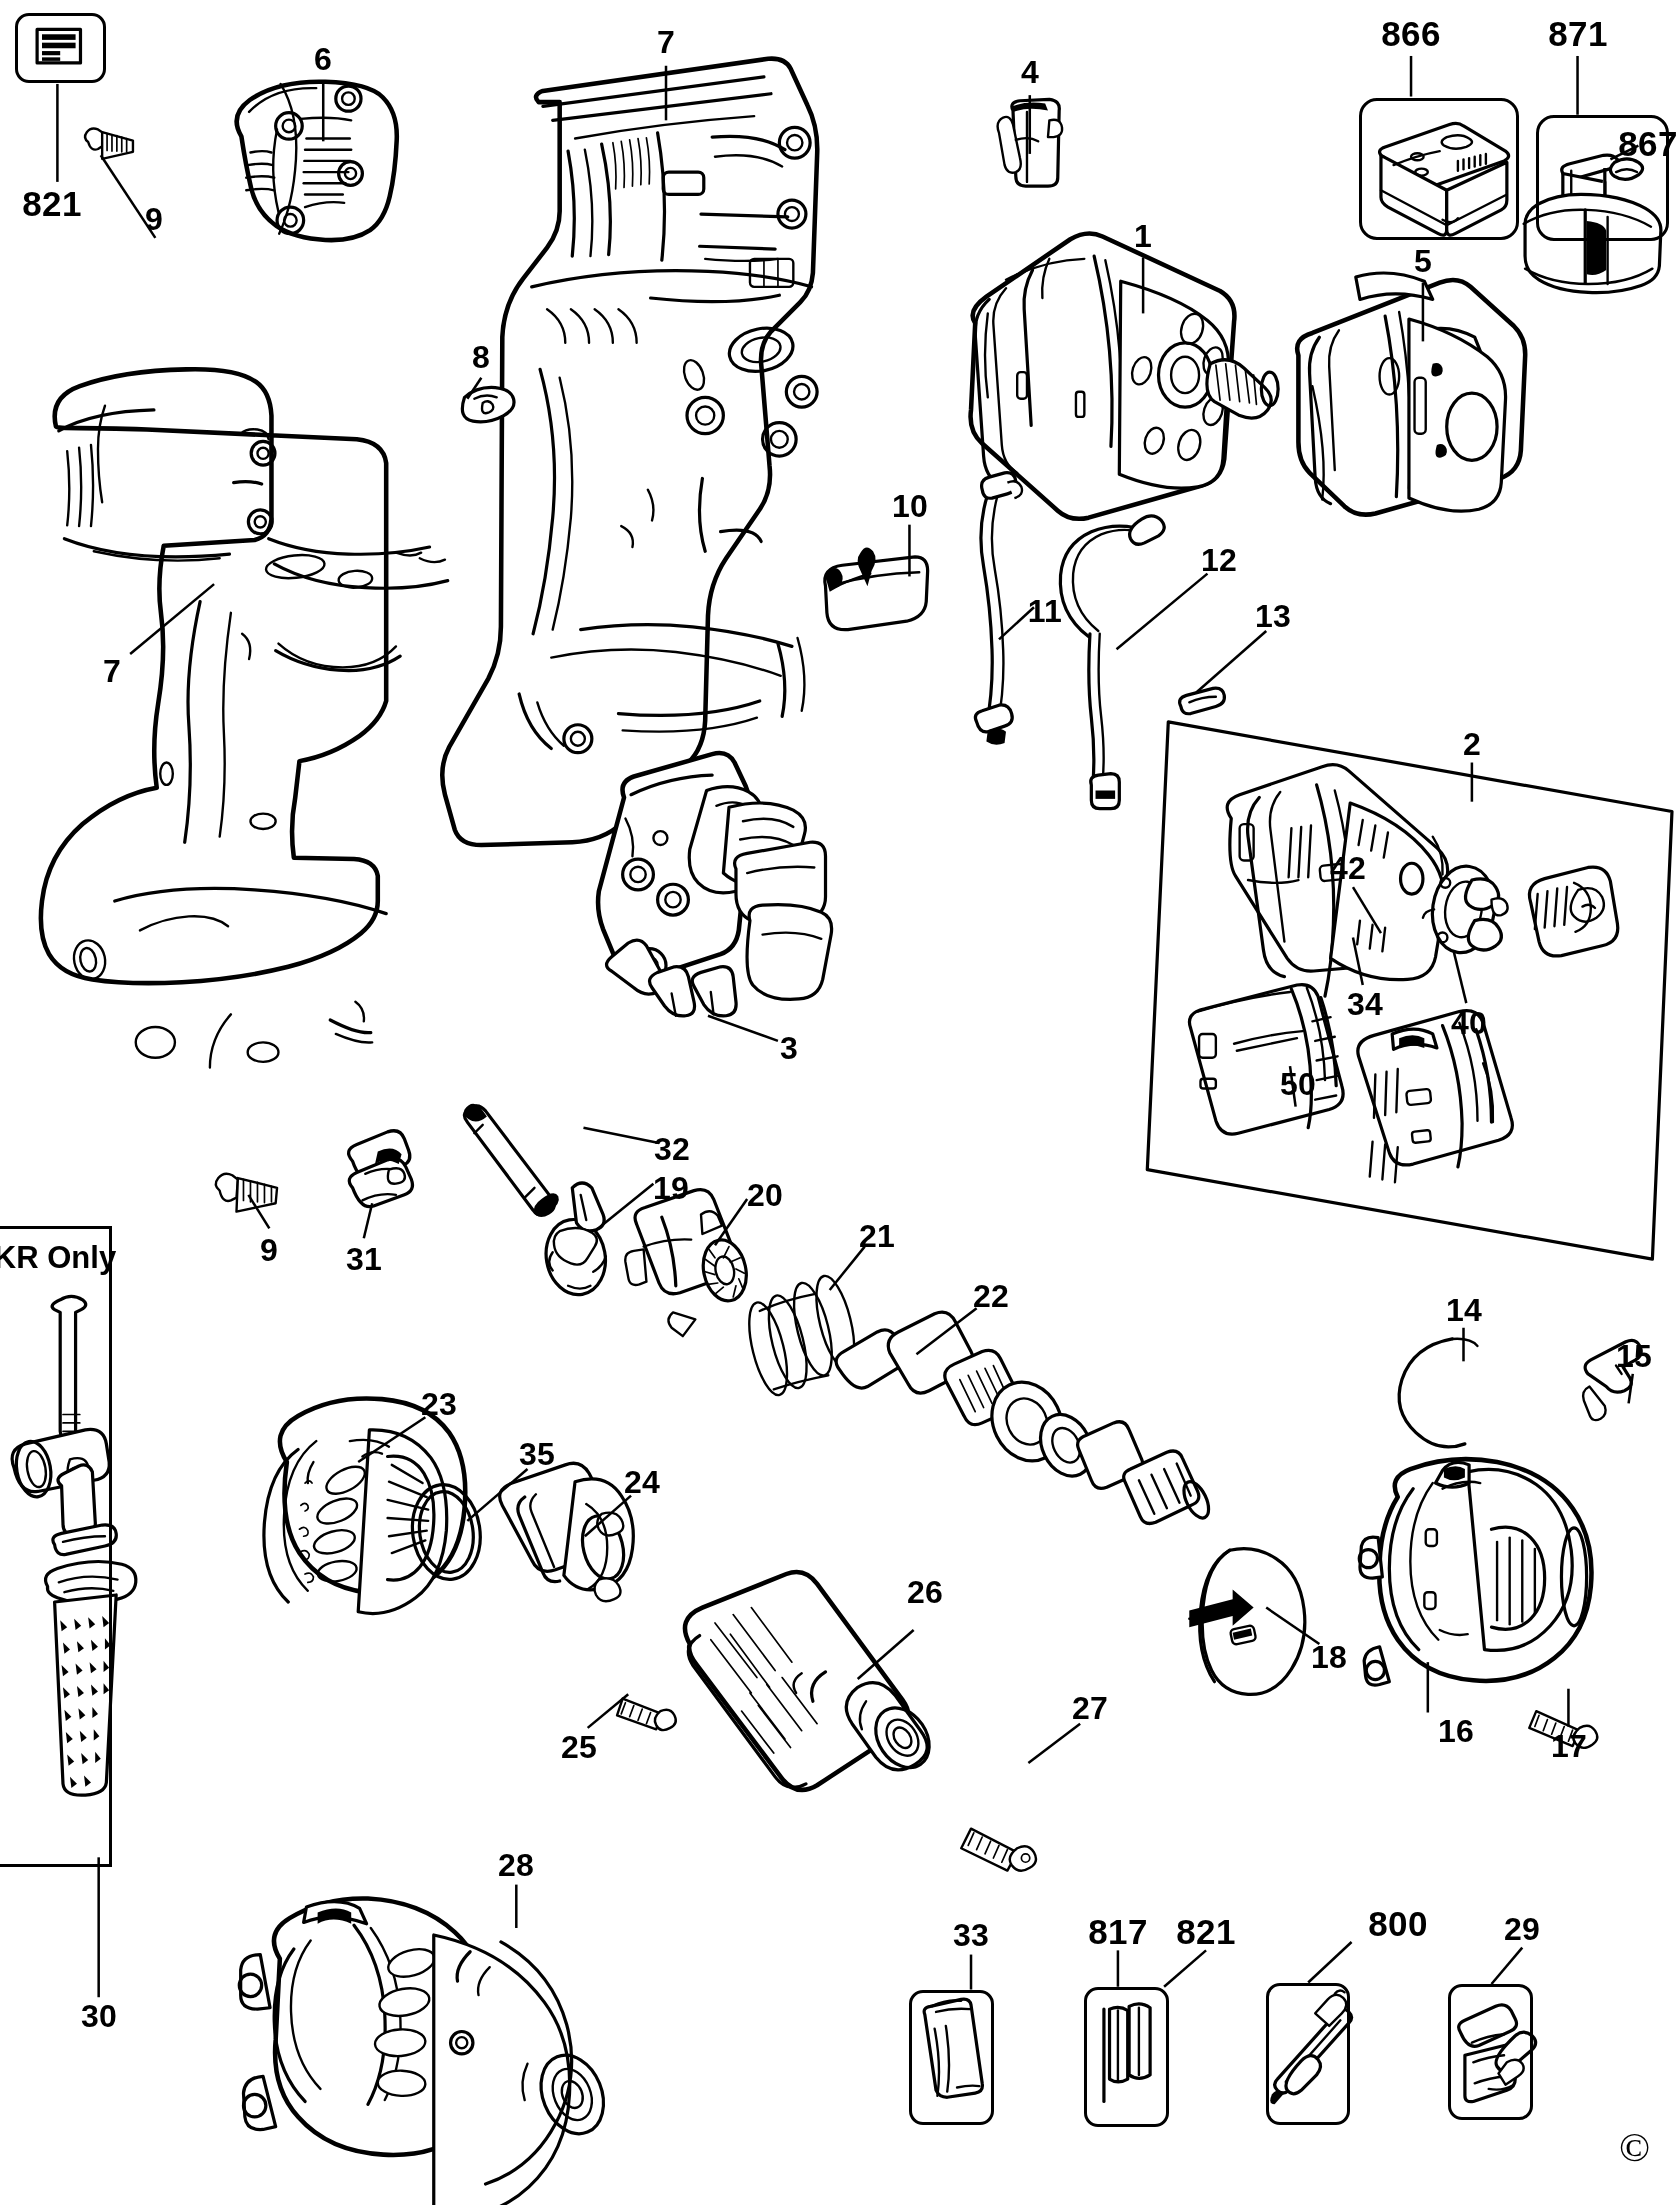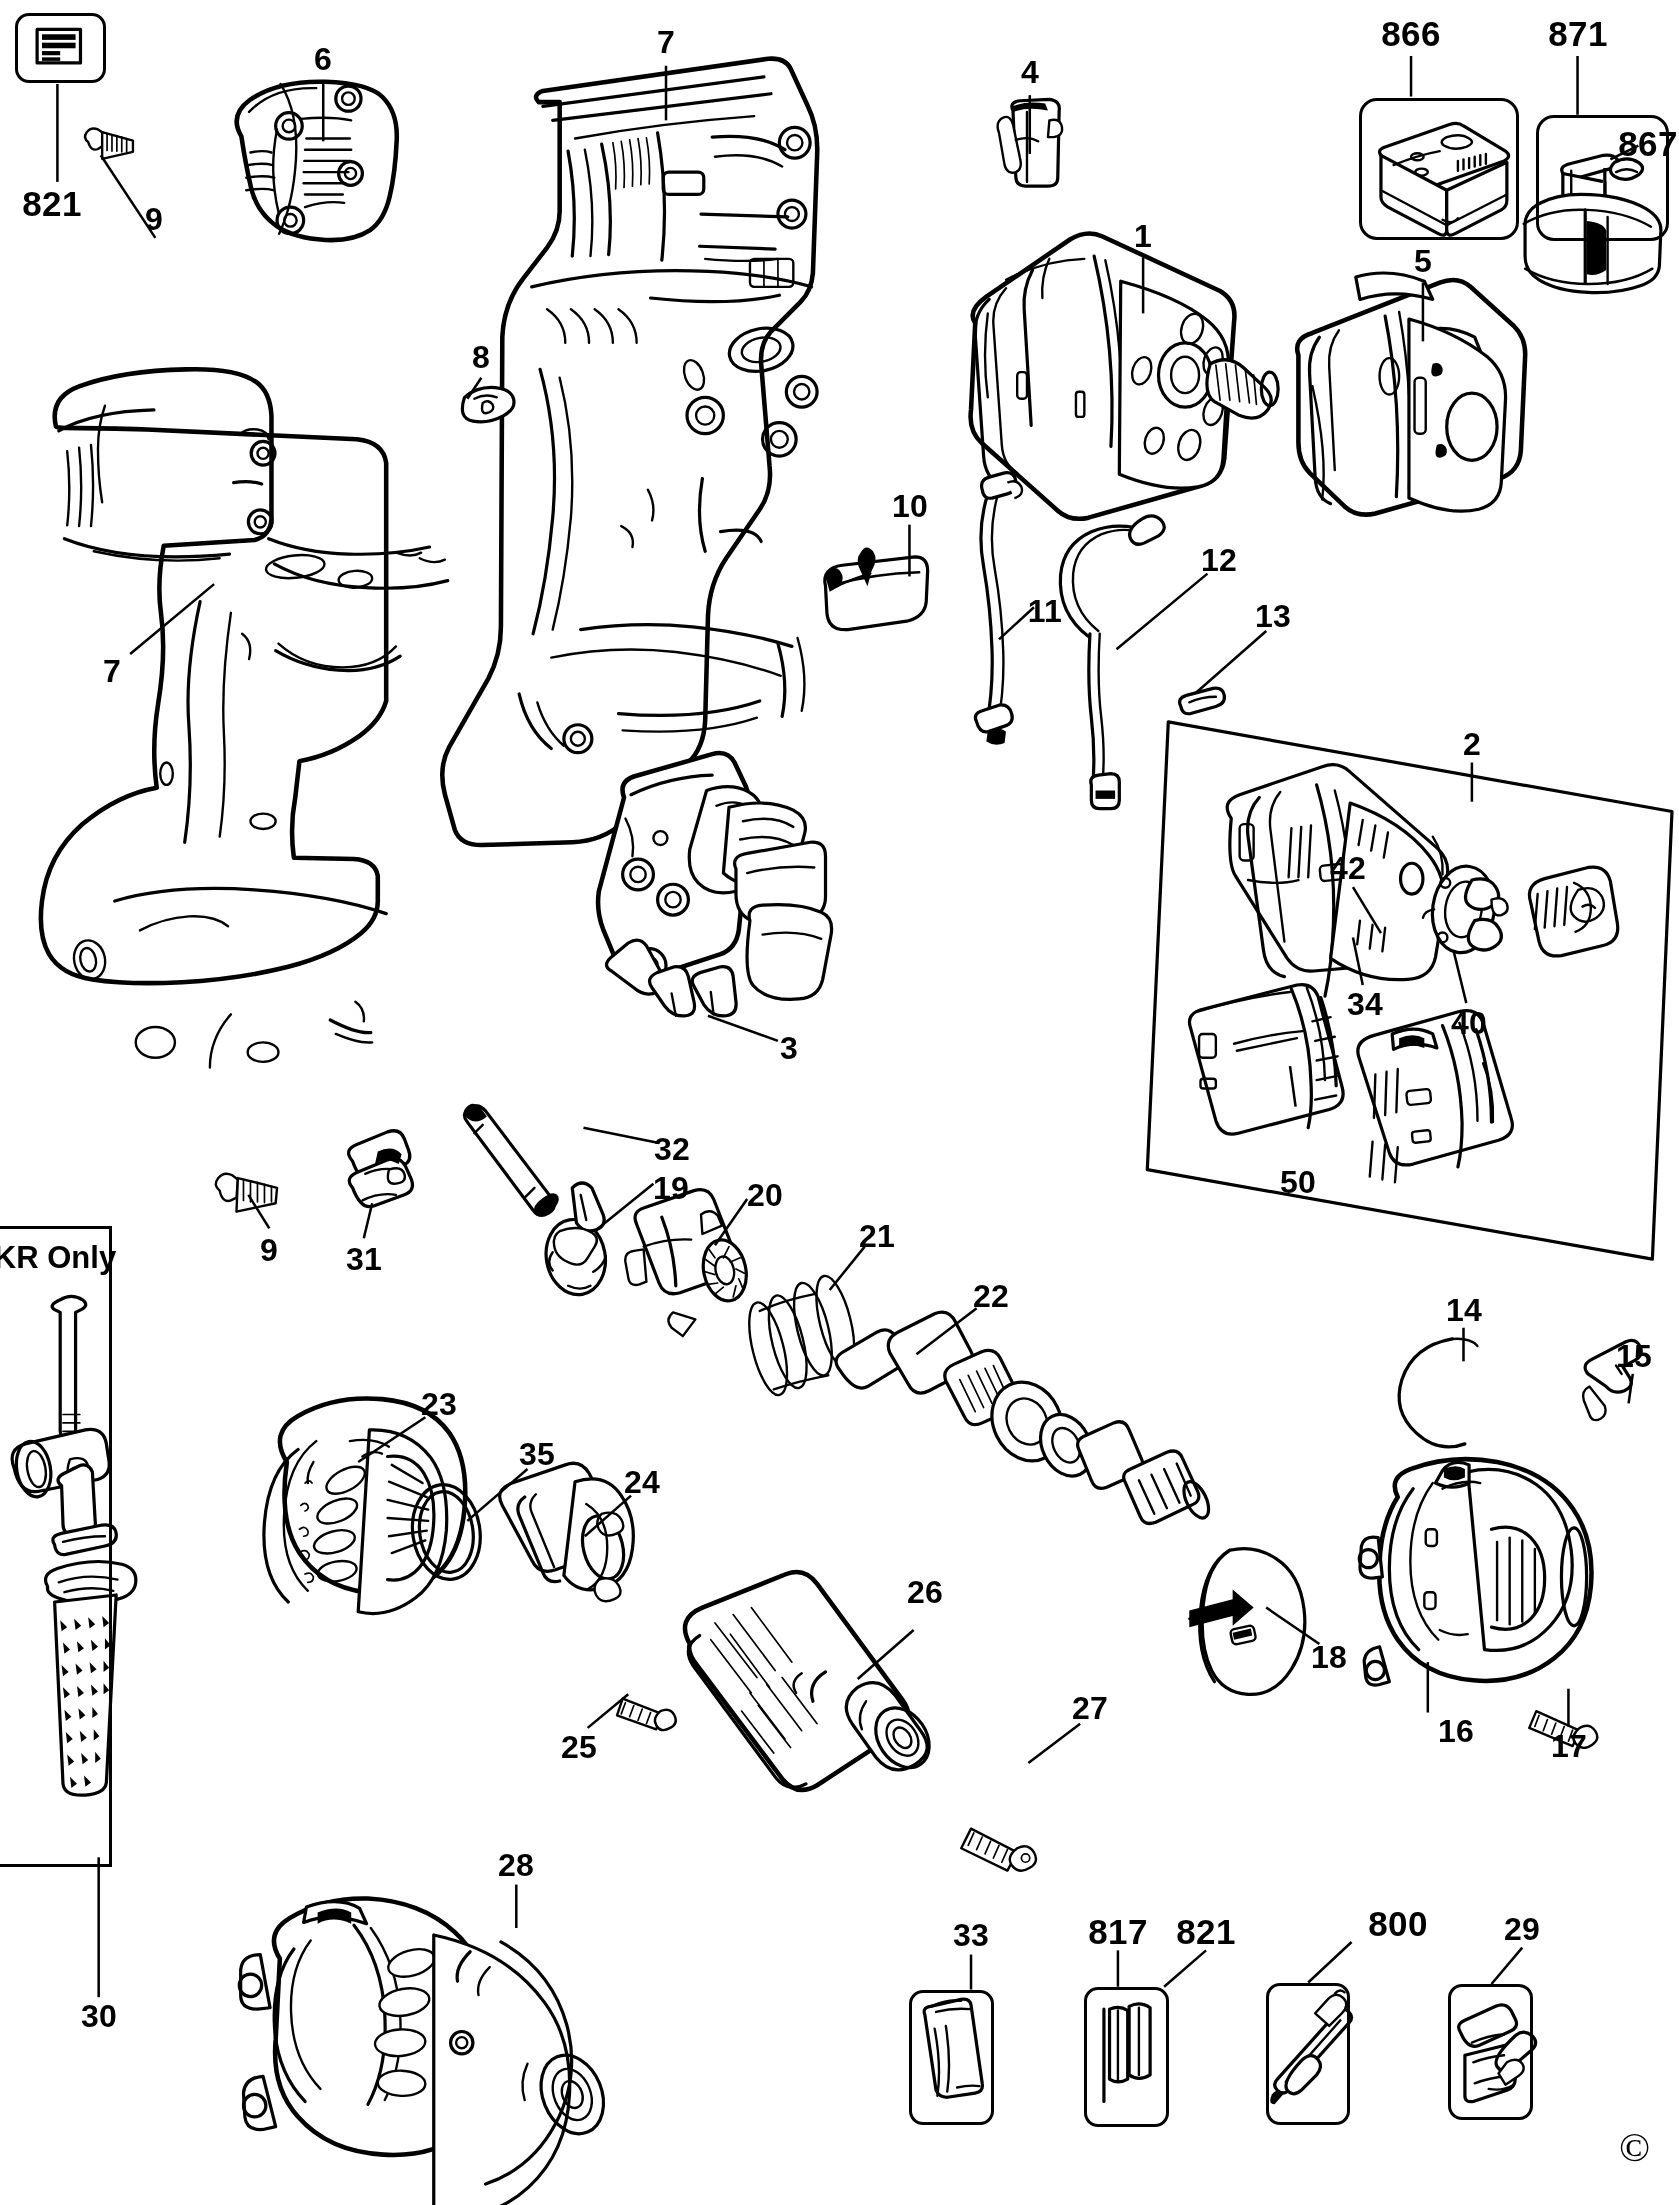--- a/index.html
+++ b/index.html
@@ -975,21 +975,21 @@
       <div class="lbl" style="left: 112px; top: 671px;">7</div>
       <div class="lbl" style="left: 910px; top: 506px;">10</div>
       <div class="lbl" style="left: 1045px; top: 611px;">11</div>
       <div class="lbl" style="left: 1219px; top: 560px;">12</div>
       <div class="lbl" style="left: 1273px; top: 616px;">13</div>
       <div class="lbl" style="left: 1472px; top: 744px;">2</div>
       <div class="lbl" style="left: 789px; top: 1048px;">3</div>
       <div class="lbl" style="left: 1365px; top: 1004px;">34</div>
       <div class="lbl" style="left: 1469px; top: 1023px;">40</div>
       <div class="lbl" style="left: 1348px; top: 868px;">42</div>
-      <div class="lbl" style="left: 1298px; top: 1182px;">50</div>
+      <div class="lbl" style="left: 1298px; top: 1084px;">50</div>
       <div class="lbl" style="left: 672px; top: 1149px;">32</div>
       <div class="lbl" style="left: 269px; top: 1250px;">9</div>
       <div class="lbl" style="left: 364px; top: 1259px;">31</div>
       <div class="lbl" style="left: 671px; top: 1188px;">19</div>
       <div class="lbl" style="left: 765px; top: 1195px;">20</div>
       <div class="lbl" style="left: 877px; top: 1236px;">21</div>
       <div class="lbl" style="left: 991px; top: 1296px;">22</div>
       <div class="lbl" style="left: 1464px; top: 1310px;">14</div>
       <div class="lbl" style="left: 1634px; top: 1356px;">15</div>
       <div class="lbl" style="left: 439px; top: 1404px;">23</div>

